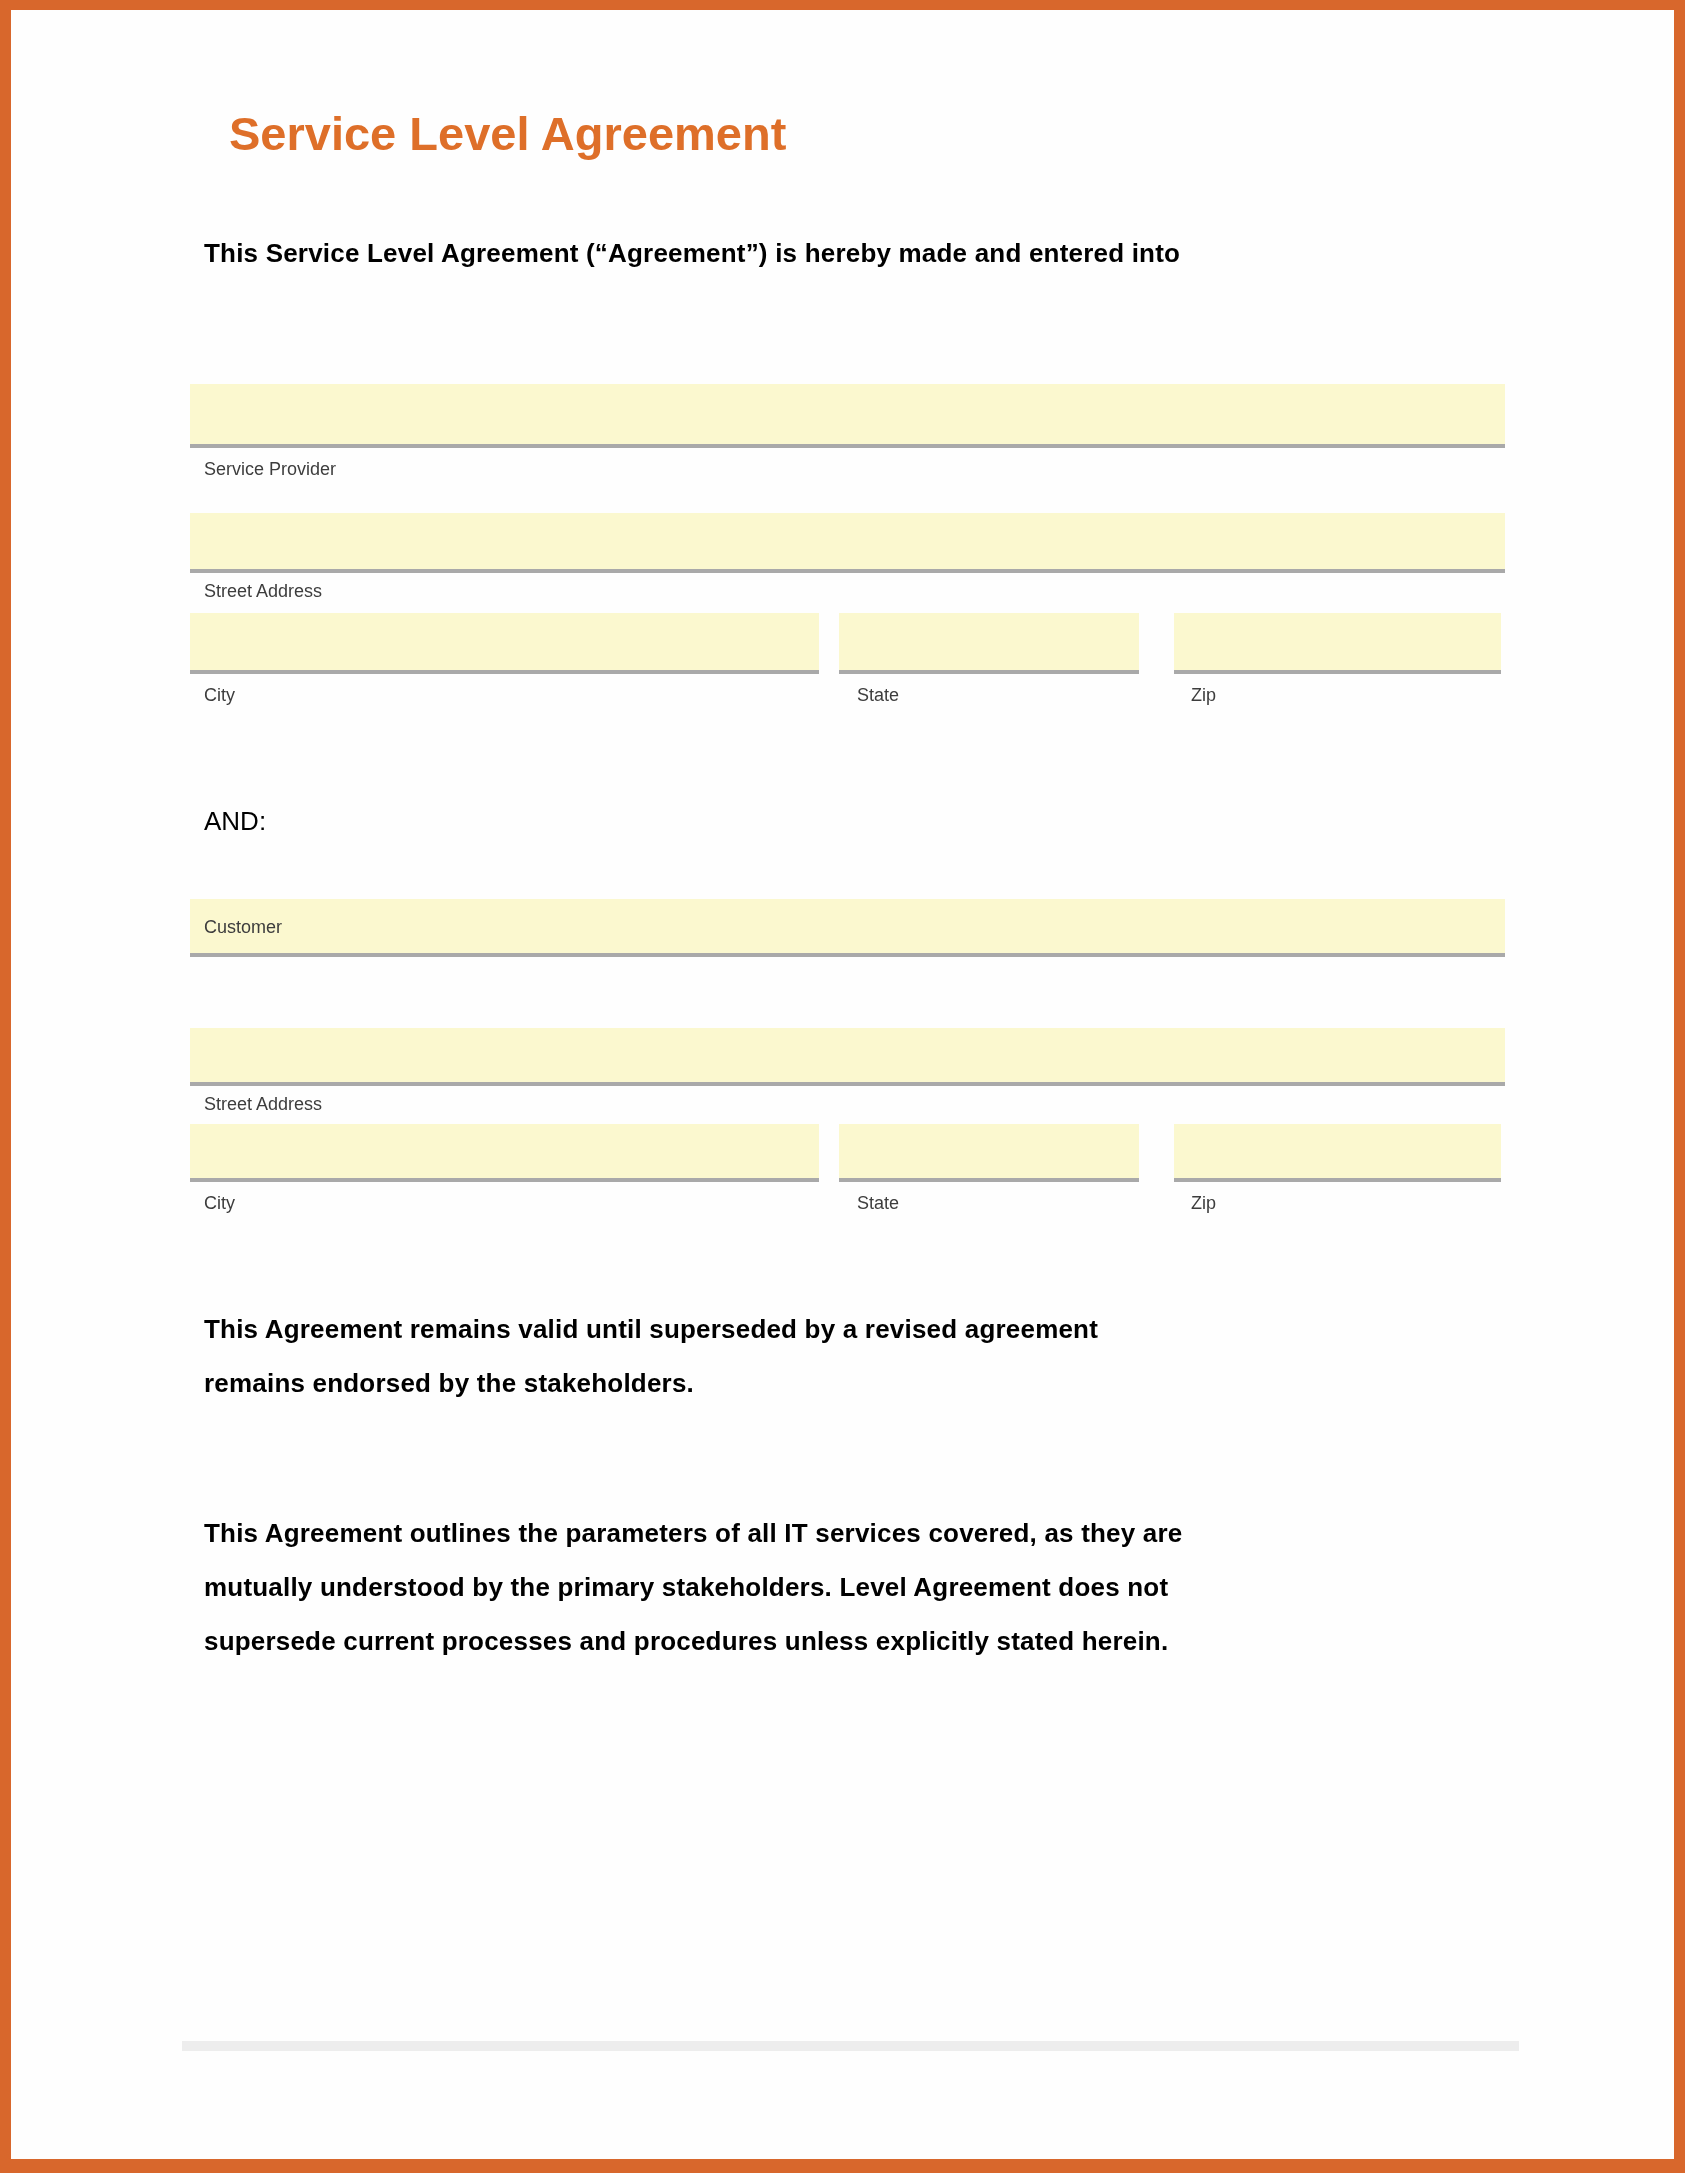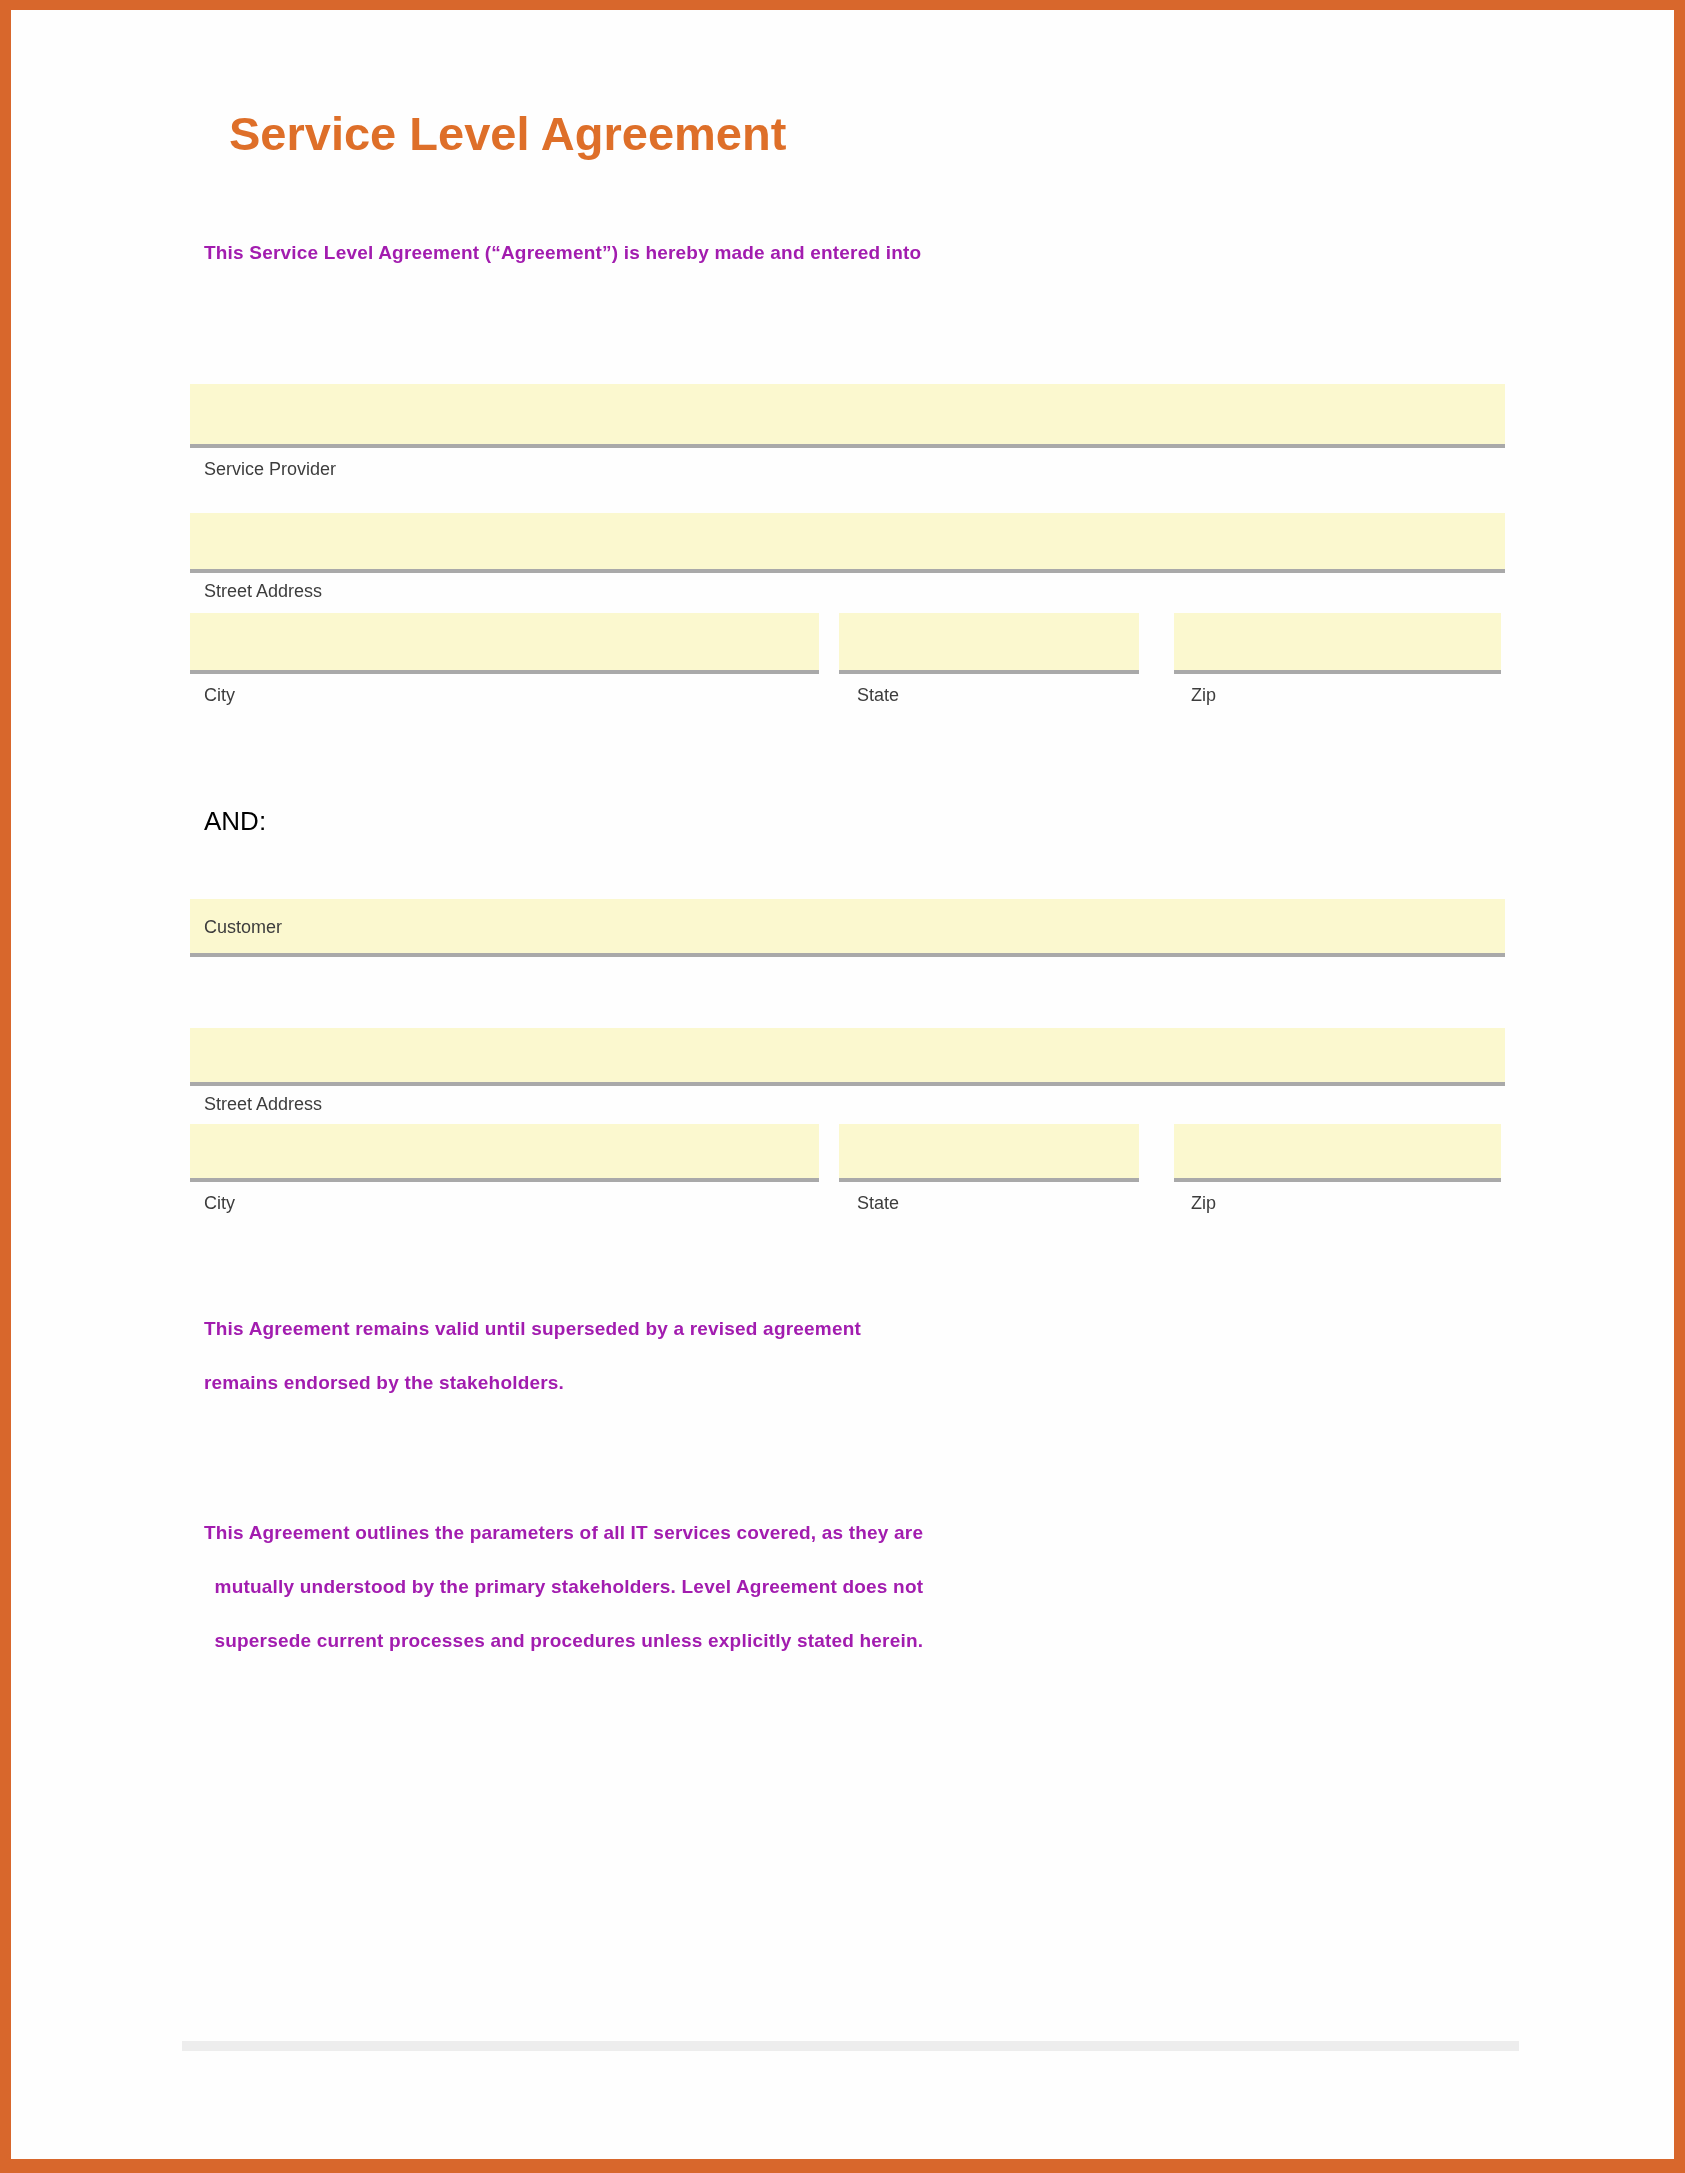--- a/index.html
+++ b/index.html
@@ -28,30 +28,30 @@
     margin: 8px;
     font-size: 47px;
     font-weight: bold;
     color: #de6f29;
     letter-spacing: 0px;
     white-space: nowrap;
   }
   .para {
     position: absolute;
     left: 204px;
-    color: #a21caf;
-    font-size: 19px;
+    color: #000000;
+    font-size: 26px;
     font-weight: bold;
     line-height: 54px;
     letter-spacing: 0.2px;
   }
   .para .line { display: block; white-space: nowrap; }
   .intro { top: 226px; }
   .para-validity { top: 1302px; }
-  .para-scope { top: 1506px; text-align: right; }
+  .para-scope { top: 1506px; }
   .input {
     position: absolute;
     background: #fbf8cf;
     border-bottom: 4.4px solid #a9a9a9;
     box-sizing: border-box;
     font-size: 26px;
     color: #262626;
     padding: 7px 12.3px 0 12.3px;
   }
   .field-label {

